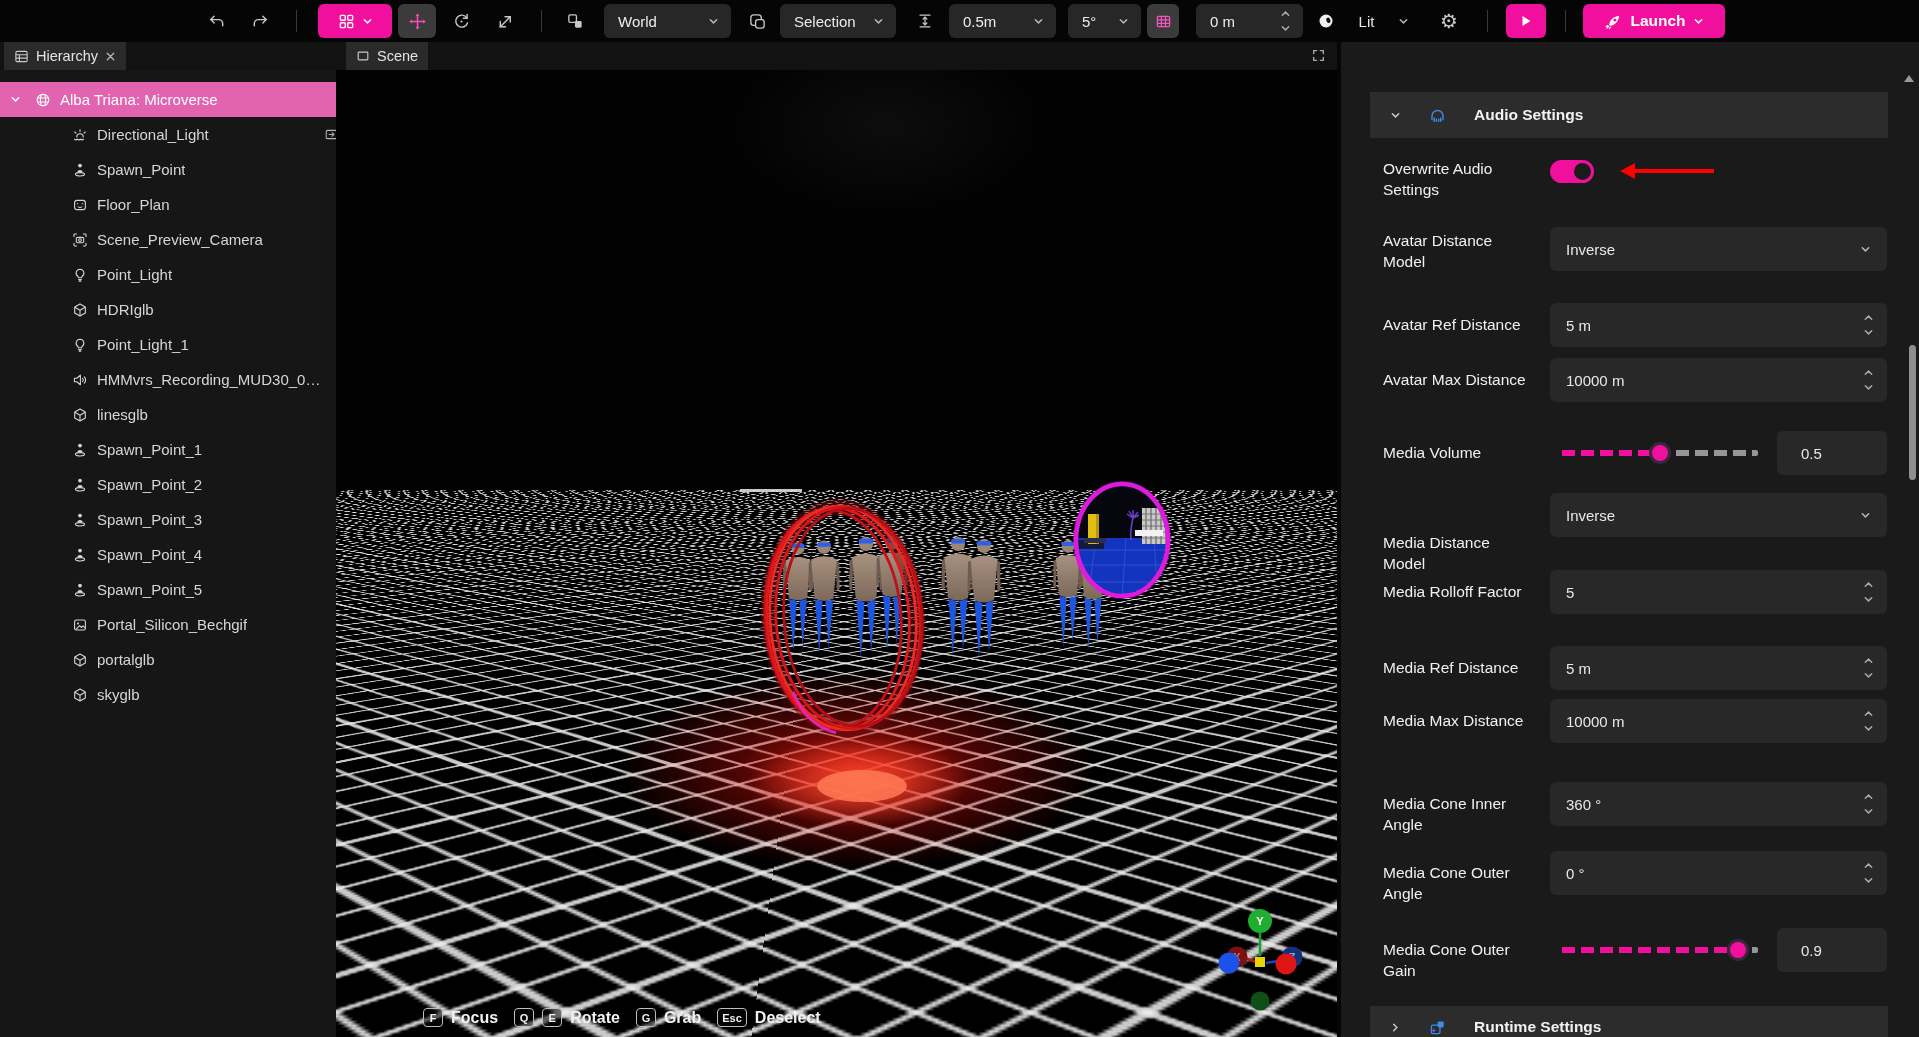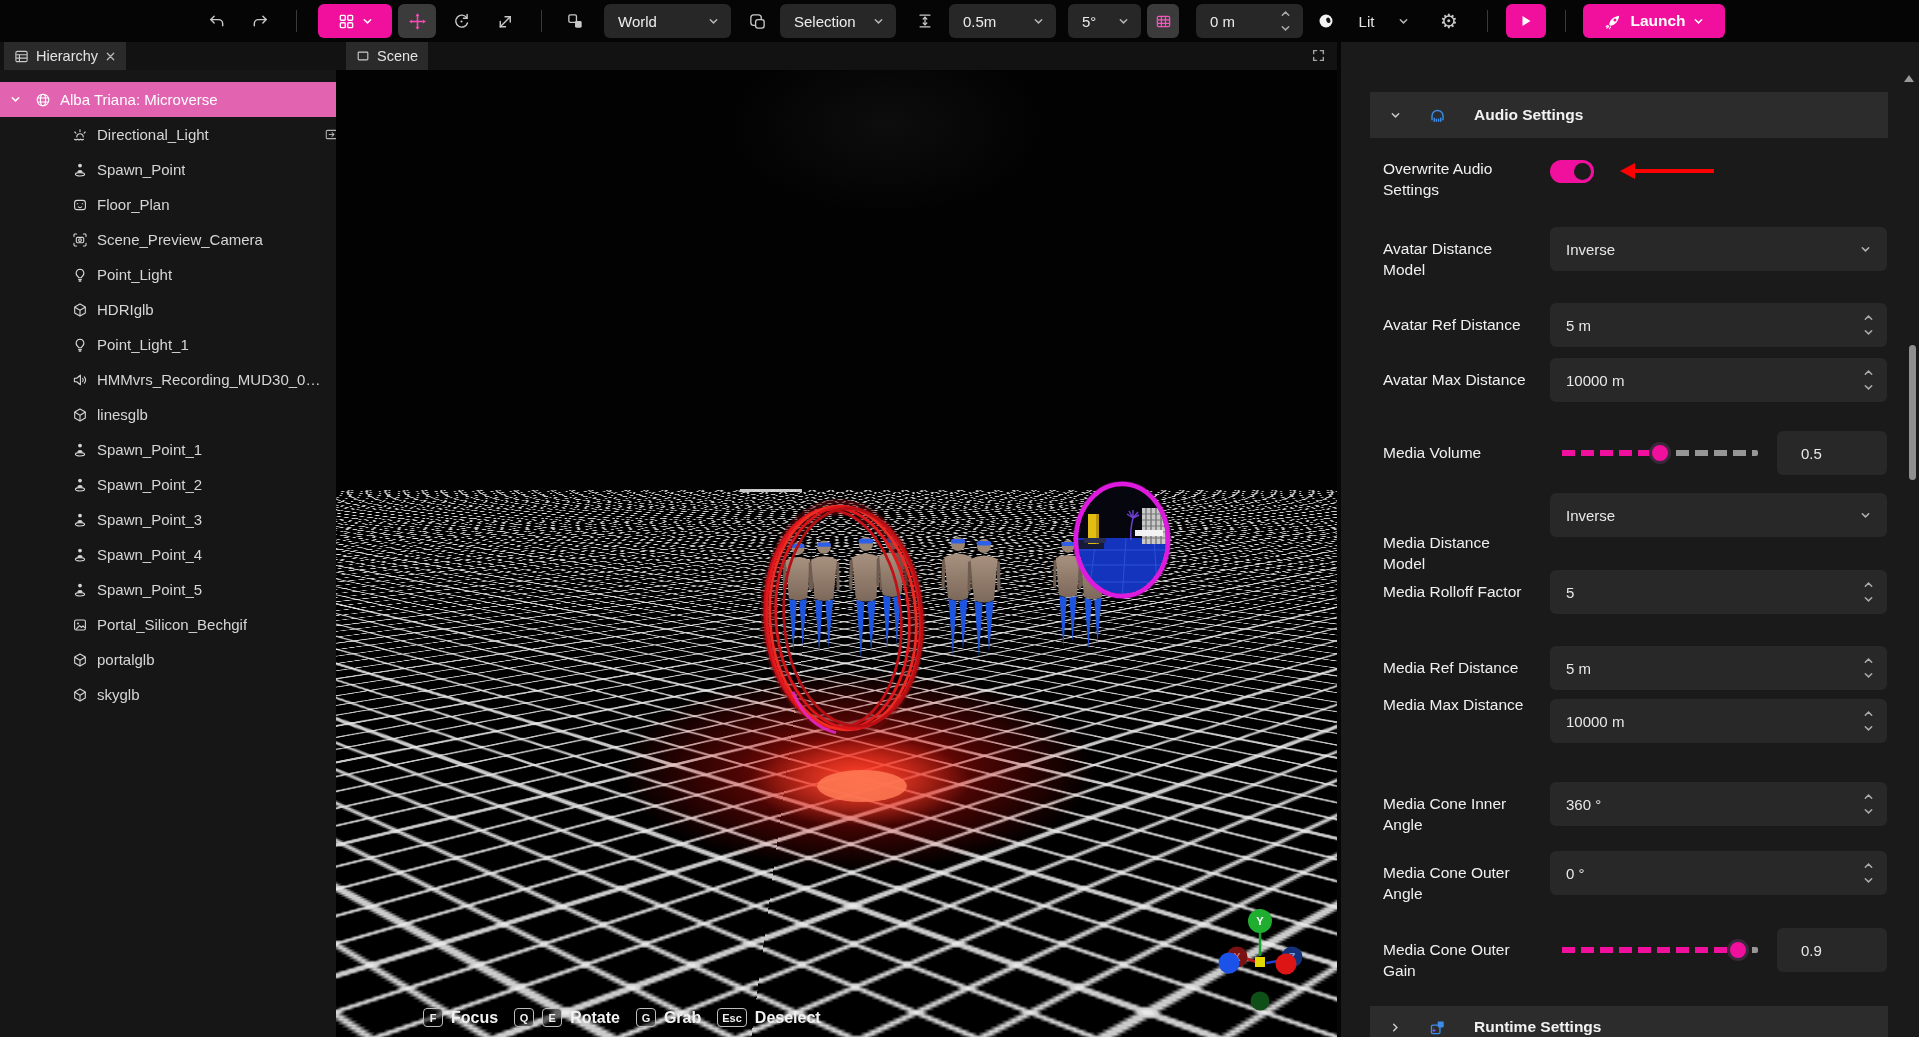--- a/index.html
+++ b/index.html
@@ -678,21 +678,21 @@
 
   <div id="prop-rows">
       <div class="plabel" style="top: 116px;">Overwrite Audio Settings</div>
       <div class="toggle" style="top:118px">
         <div class="tknob"></div>
       </div>
       <div class="annotation-arrow">
         <span class="head"></span>
         <span class="shaft"></span>
       </div>
-      <div class="plabel" style="top: 196px;">Avatar Distance Model</div>
+      <div class="plabel" style="top: 188px;">Avatar Distance Model</div>
       <div class="control" style="top:185px">
         <span class="cval">Inverse</span>
         <span class="dchev icon">
           <svg viewBox="0 0 12 12" width="11" height="11" fill="none" stroke="currentColor" stroke-width="1.6" stroke-linecap="round">
             <path d="M2.5 4 L6 7.5 L9.5 4"></path>
           </svg>
         </span>
       </div>
       <div class="plabel" style="top: 272px;">Avatar Ref Distance</div>
       <div class="control" style="top:261px">
@@ -769,21 +769,21 @@
               <path d="M2.5 8 L6 4.5 L9.5 8"></path>
             </svg>
           </span>
           <span class="icon">
             <svg viewBox="0 0 12 12" width="11" height="11" fill="none" stroke="currentColor" stroke-width="1.6" stroke-linecap="round">
               <path d="M2.5 4 L6 7.5 L9.5 4"></path>
             </svg>
           </span>
         </span>
       </div>
-      <div class="plabel" style="top: 652px;">Media Max Distance</div>
+      <div class="plabel" style="top: 668px;">Media Max Distance</div>
       <div class="control" style="top:657px">
         <span class="cval">10000 m</span>
         <span class="spin">
           <span class="icon">
             <svg viewBox="0 0 12 12" width="11" height="11" fill="none" stroke="currentColor" stroke-width="1.6" stroke-linecap="round">
               <path d="M2.5 8 L6 4.5 L9.5 8"></path>
             </svg>
           </span>
           <span class="icon">
             <svg viewBox="0 0 12 12" width="11" height="11" fill="none" stroke="currentColor" stroke-width="1.6" stroke-linecap="round">

